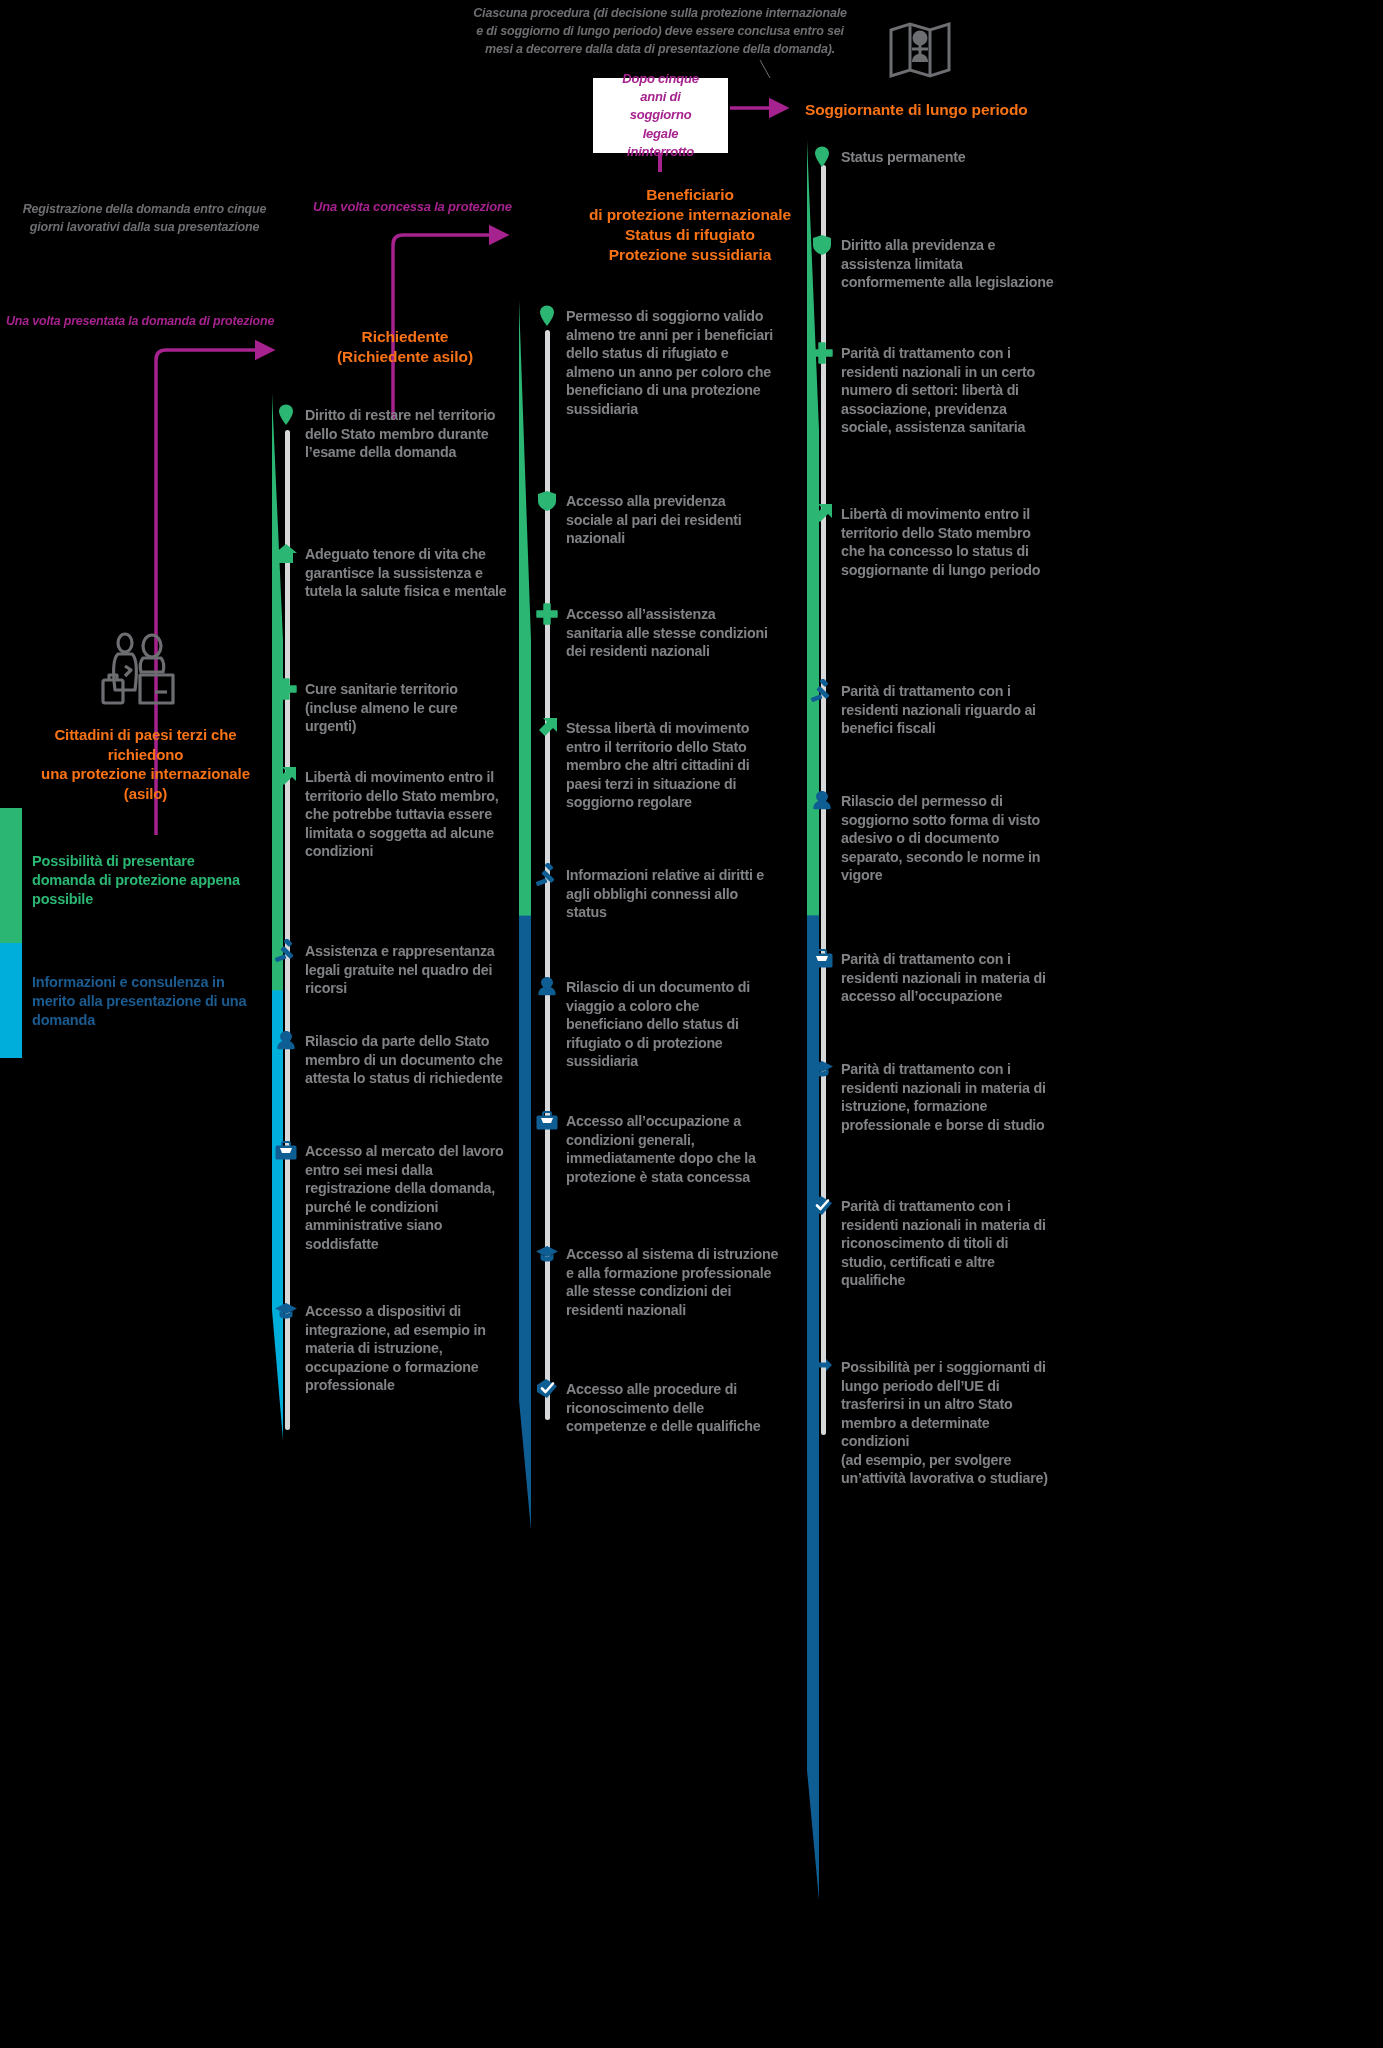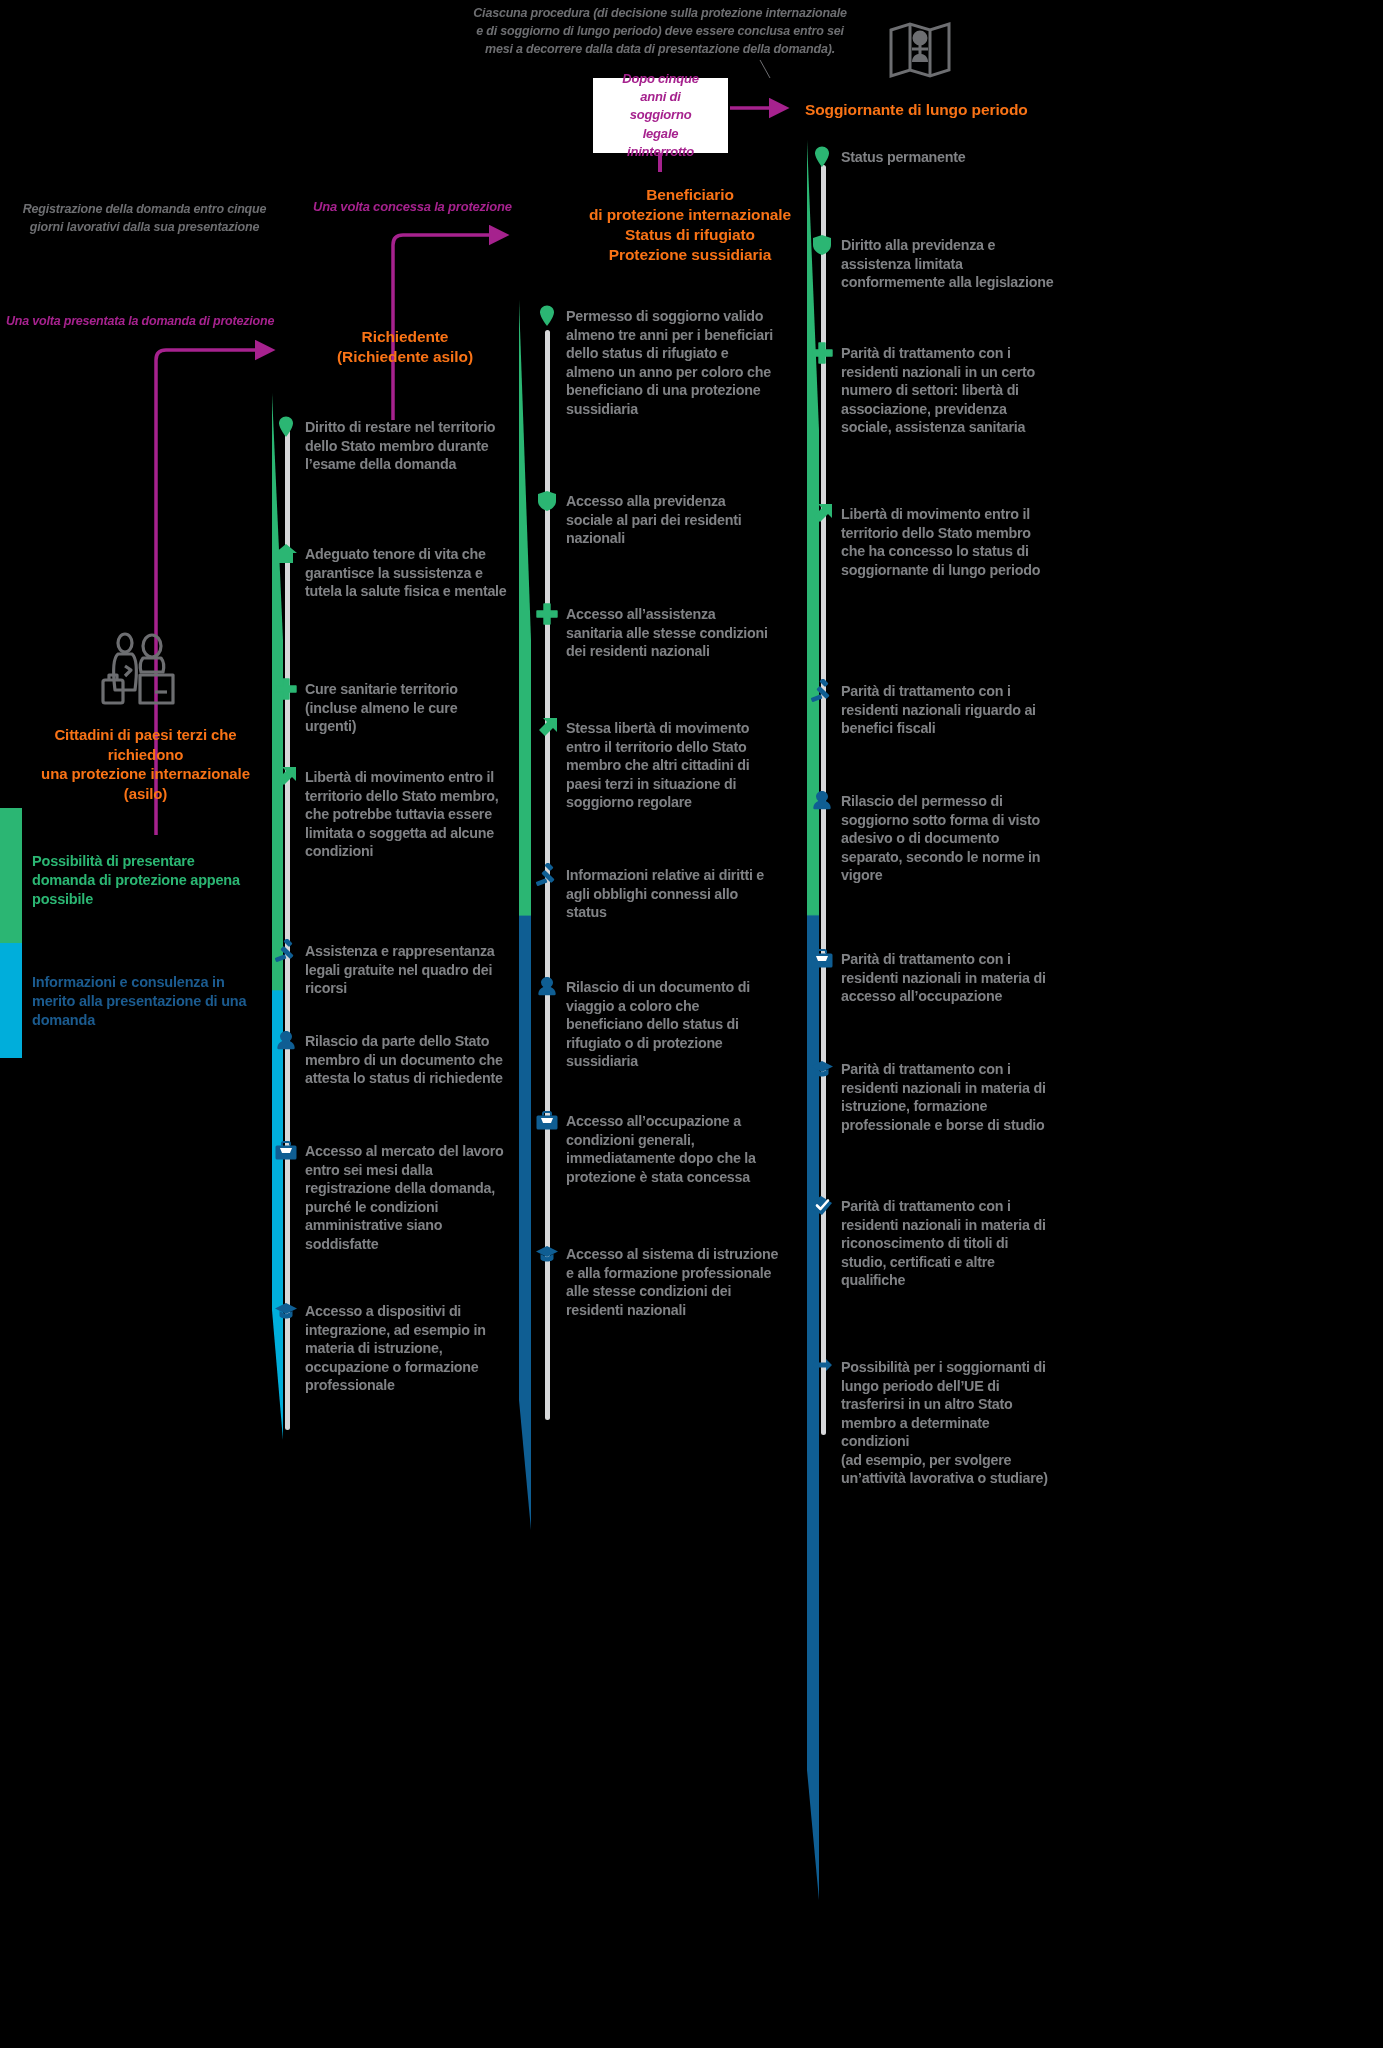--- a/index.html
+++ b/index.html
@@ -170,21 +170,21 @@
     <div style="display:flex; align-items:stretch;">
       <div class="legend-swatch" style="background:#00AEDB; height:115px;"></div>
       <div class="legend-text" style="color:#1B5B8F; margin-left:10px; margin-top:30px; width:225px;">Informazioni e consulenza in merito alla presentazione di una domanda</div>
     </div>
   </div>
 
   <div class="rail" style="left:285px; top:430px; height:1000px;"></div>
   <div class="rail" style="left:545px; top:330px; height:1090px;"></div>
   <div class="rail" style="left:821px; top:165px; height:1270px;"></div>
 
-  <div class="item abs" style="left:274px; top:406px; width:235px;margin-top:12px;">
+  <div class="item abs" style="left:274px; top:406px; width:235px;">
     <span class="ico"><svg viewBox="0 0 24 24" width="24" height="24">
           <path d="M12 1.5c-4 0-7 3-7 6.8 0 4.8 7 13.7 7 13.7s7-8.9 7-13.7c0-3.8-3-6.8-7-6.8z" fill="#2BB673"></path>
         </svg></span>
     <span class="txt">Diritto di restare nel territorio dello Stato membro durante l’esame della domanda</span>
   </div>
   <div class="item abs" style="left:274px; top:545px; width:235px;">
     <span class="ico"><svg viewBox="0 0 24 24" width="24" height="24">
           <path d="M12 2 L23 11 L19 11 L19 21 L5 21 L5 11 L1 11 Z" fill="#2BB673"></path>
         </svg></span>
     <span class="txt">Adeguato tenore di vita che garantisce la sussistenza e tutela la salute fisica e mentale</span>
@@ -281,20 +281,27 @@
         </svg></span>
     <span class="txt">Accesso all’occupazione a condizioni generali, immediatamente dopo che la protezione è stata concessa</span>
   </div>
   <div class="item abs" style="left:535px; top:1245px; width:245px;">
     <span class="ico"><svg viewBox="0 0 24 24" width="24" height="24">
           <path d="M12 4 L23 9.5 L12 15 L1 9.5Z" fill="#0F5E93"></path>
           <path d="M5.5 12v4.5c0 1.8 3 3 6.5 3s6.5-1.2 6.5-3V12l-6.5 3.2z" fill="#0F5E93"></path>
         </svg></span>
     <span class="txt">Accesso al sistema di istruzione e alla formazione professionale alle stesse condizioni dei residenti nazionali</span>
   </div>
+  <div class="item abs" style="left:535px; top:1380px; width:250px;">
+    <span class="ico"><svg viewBox="0 0 24 24" width="24" height="24">
+          <path d="M2 8 L11 2 L22 9 L12 21 L2 15Z" fill="#0F5E93"></path>
+          <path d="M7 11.5 L10.5 15 L18 6.5" fill="none" stroke="#fff" stroke-width="2.6" stroke-linecap="round" stroke-linejoin="round"></path>
+        </svg></span>
+    <span class="txt">Accesso alle procedure di riconoscimento delle competenze e delle qualifiche</span>
+  </div>
 
   <div class="item abs" style="left:810px; top:148px; width:250px;">
     <span class="ico"><svg viewBox="0 0 24 24" width="24" height="24">
           <path d="M12 1.5c-4 0-7 3-7 6.8 0 4.8 7 13.7 7 13.7s7-8.9 7-13.7c0-3.8-3-6.8-7-6.8z" fill="#2BB673"></path>
         </svg></span>
     <span class="txt">Status permanente</span>
   </div>
   <div class="item abs" style="left:810px; top:236px; width:245px;">
     <span class="ico"><svg viewBox="0 0 24 24" width="24" height="24">
           <path d="M12 2 L21 5 v7c0 5-4.5 8.5-9 10-4.5-1.5-9-5-9-10V5z" fill="#2BB673"></path>

